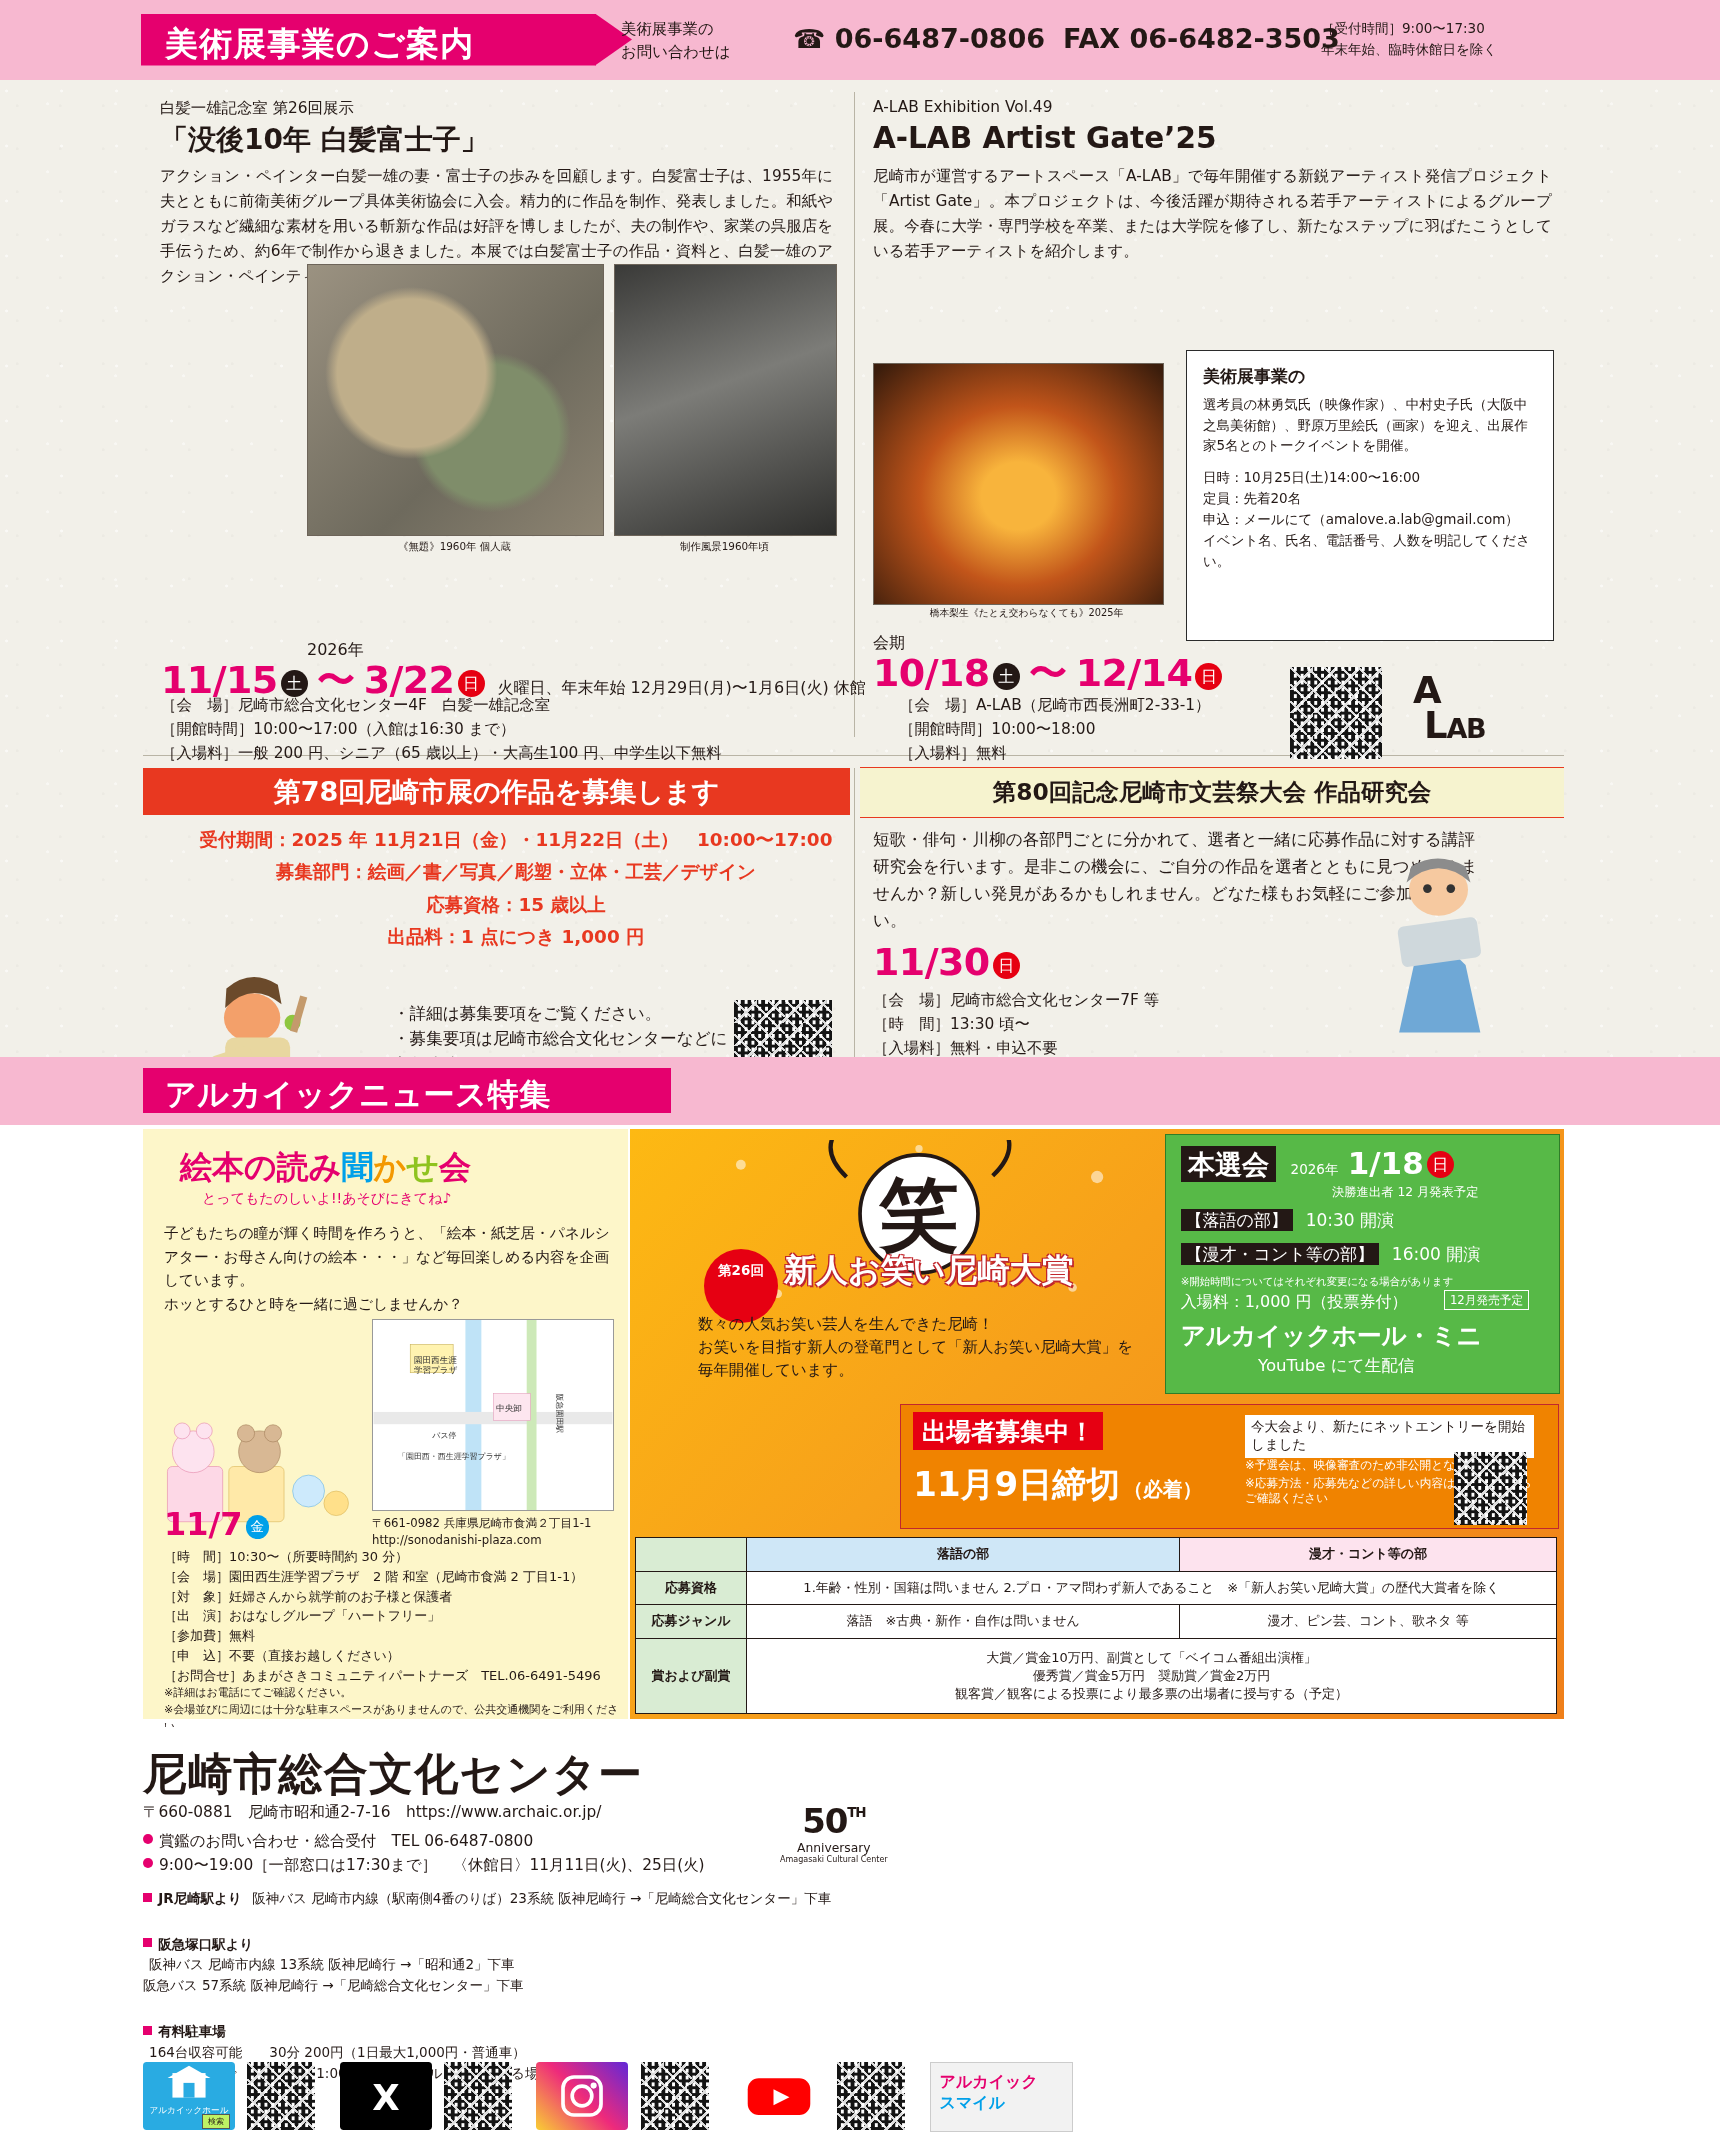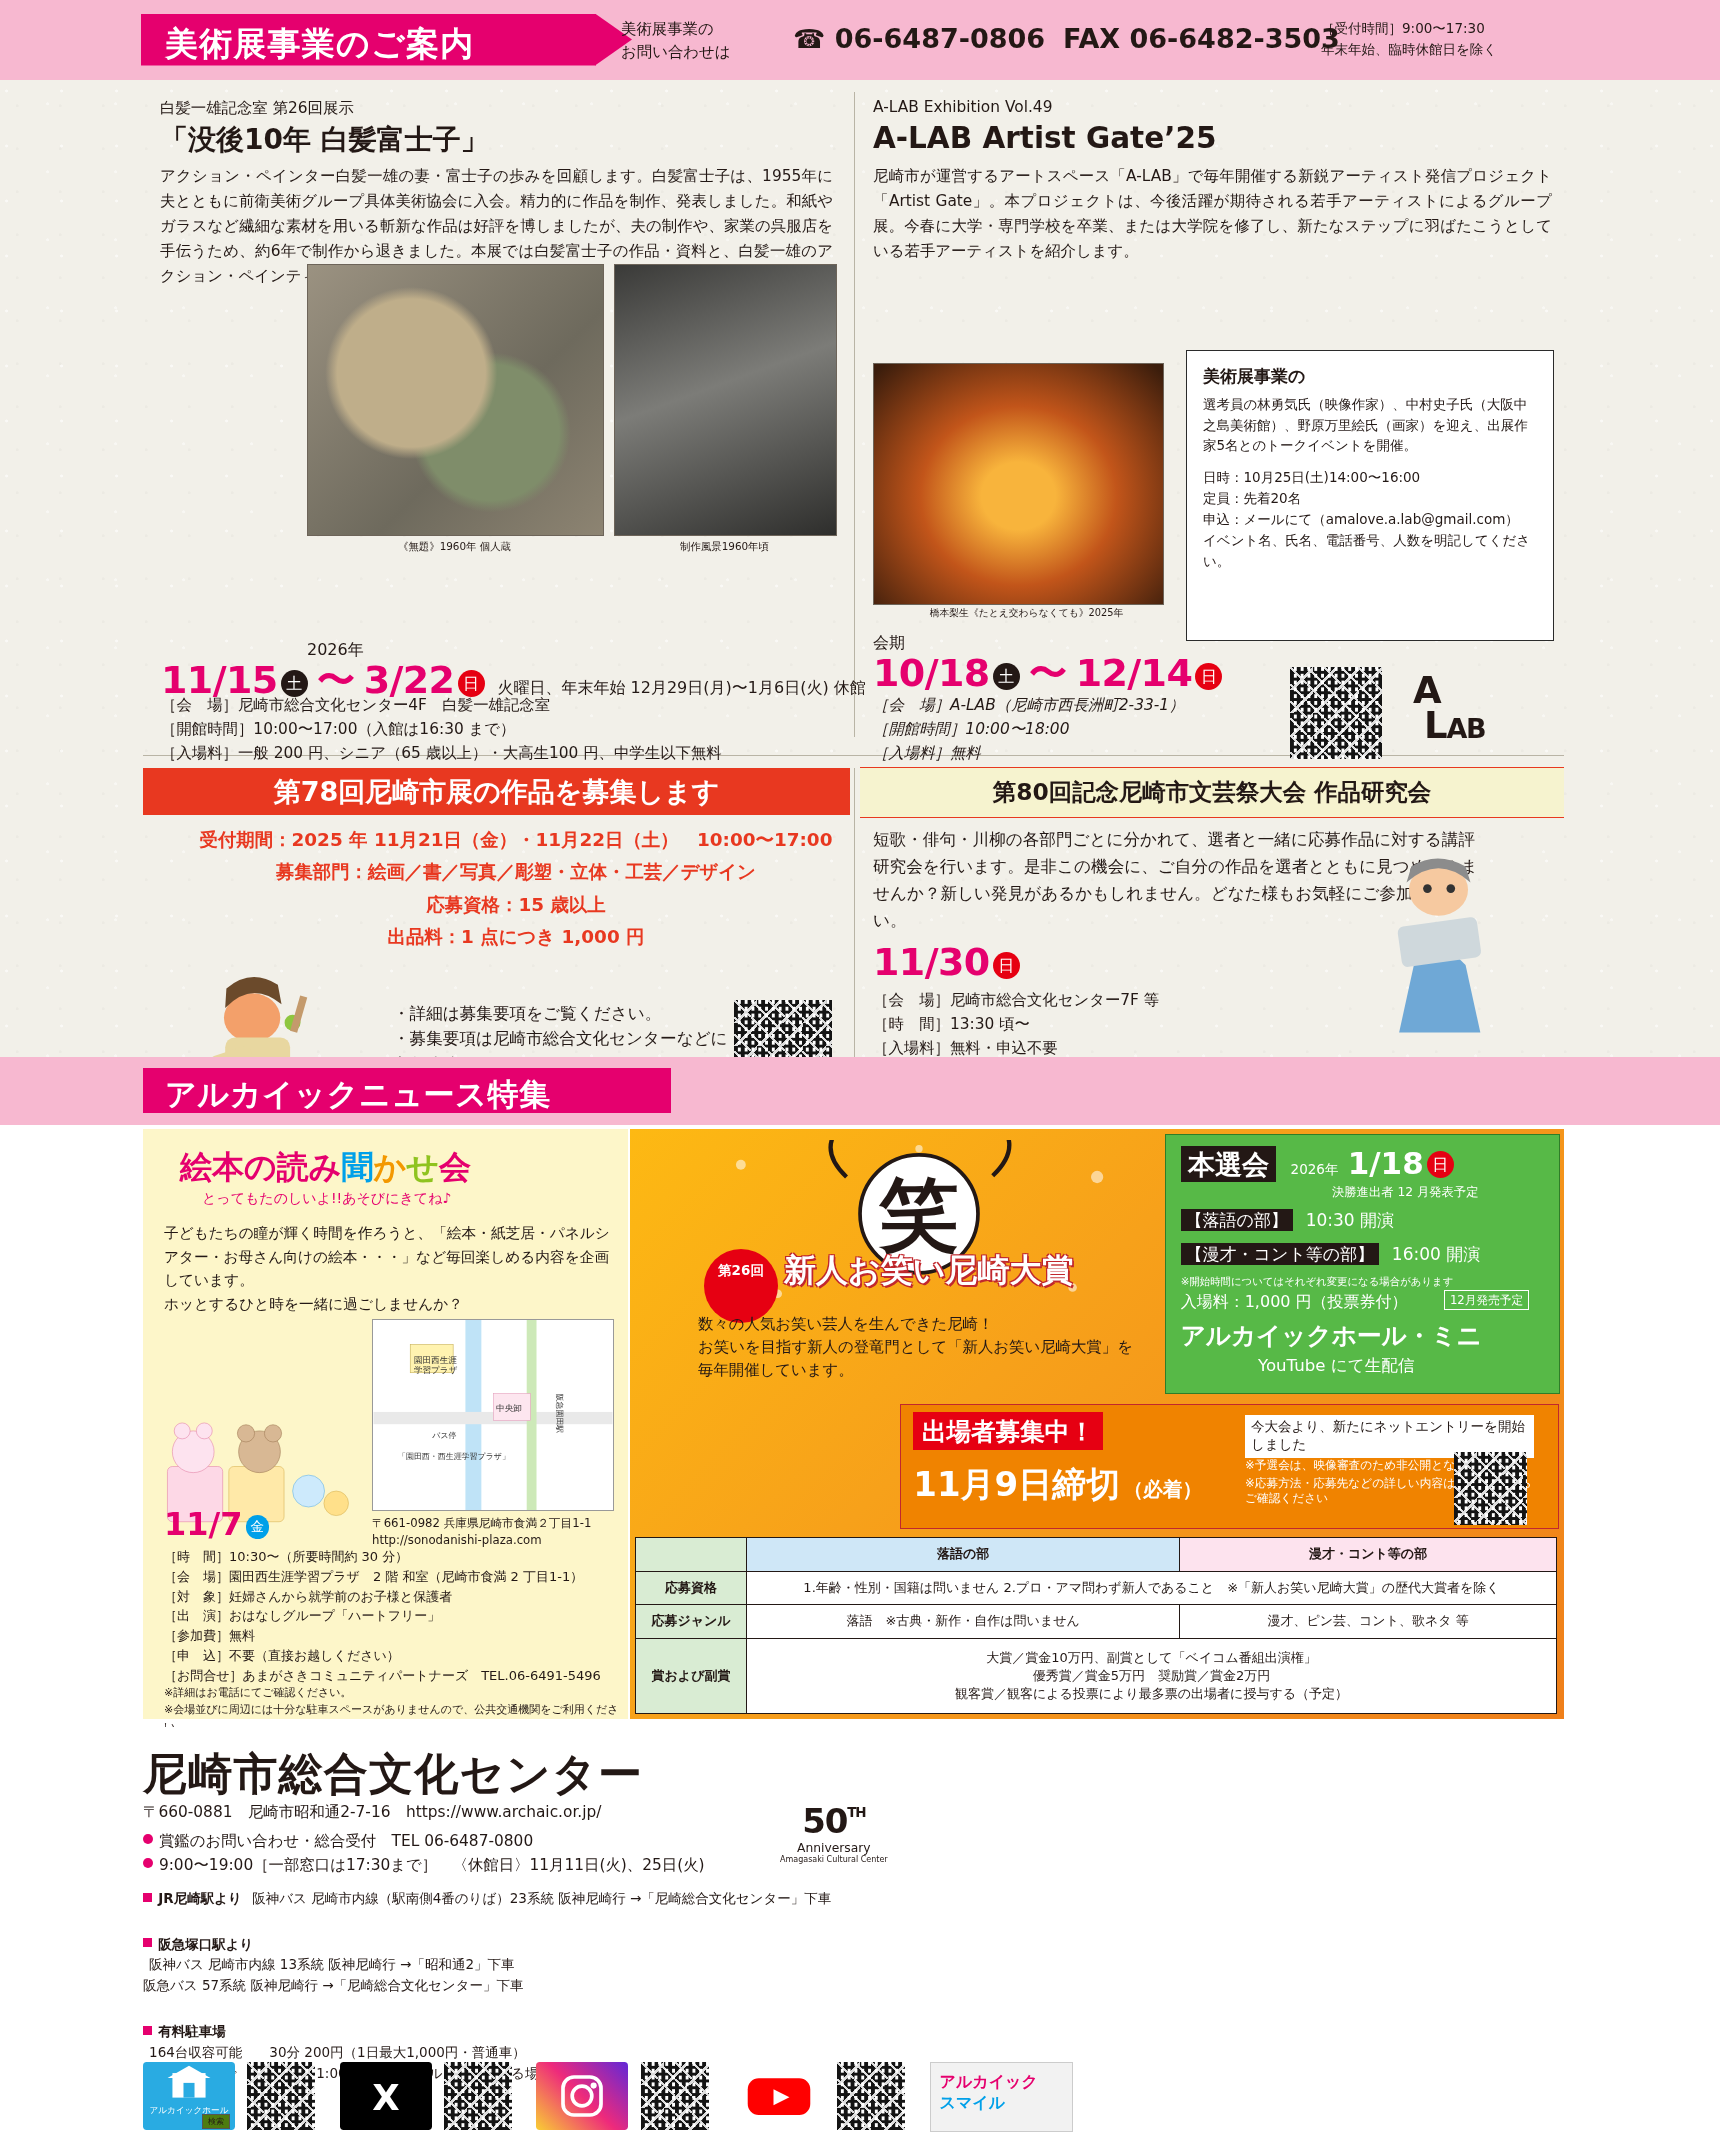--- a/index.html
+++ b/index.html
@@ -226,21 +226,21 @@
     <div class="abs" style="left:873px;top:553px;">
       <span class="date-small">会期</span>
     </div>
     <div class="abs" style="left:873px;top:568px;">
       <span class="date-big">10/18</span>
       <span class="circ">土</span>
       <span class="date-big" style="margin:0 6.1px;">〜</span>
       <span class="date-big">12/14</span>
       <span class="circ circ-red">日</span>
     </div>
-    <div class="abs" style="left:873px;top:614px;width:614px;font-style:italic;">
+    <div class="abs" style="left:899px;top:614px;width:614px;">
       <div class="info-line">［会　場］A-LAB（尼崎市西長洲町2-33-1）</div>
       <div class="info-line">［開館時間］10:00〜18:00</div>
       <div class="info-line">［入場料］無料</div>
       <div class="info-line">［お問合せ］A-LAB　TEL.06-7163-7108</div>
     </div>
     <div class="qr" style="left:1290px;top:587px;width:92px;height:92px;">
         <i></i>
       </div>
     <div class="abs" style="left:1413px;top:593px;font-size:37px;font-weight:bold;letter-spacing:-1.2px;line-height:.95;">
       <div>A</div>
@@ -488,21 +488,21 @@
     </div>
 
     <div class="abs" style="left:143px;top:335px;">
       <div class="abs sns-b bluebox" style="left:0;top:0;">
         <svg width="92" height="43" style="display:block;margin:0 auto;" viewBox="0 0 150 70">
           <rect x="48" y="18" width="54" height="40" fill="#fff"></rect>
           <polygon points="75,6 40,26 110,26" fill="#fff"></polygon>
           <rect x="66" y="34" width="18" height="24" fill="#29abe2"></rect>
         </svg>
         <div style="text-align:center;font-size:8.6px;color:#fff;">アルカイックホール</div>
-        <div style="position:absolute;left:59px;top:52px;background:#4d7c0f;border:0.6px solid #555;font-size:8px;padding:1.2px 4.9px;">検索</div>
+        <div style="position:absolute;left:59px;top:52px;background:#bef264;border:0.6px solid #555;font-size:8px;padding:1.2px 4.9px;">検索</div>
       </div>
       <div class="qr" style="left:104px;top:0;width:68px;height:68px;">
           <i></i>
         </div>
 
       <div class="abs sns-b blackbox" style="left:197px;top:0;">
         <svg width="92" height="68" viewBox="0 0 150 110">
             <text x="75" y="78" font-size="58" font-weight="bold" fill="#fff" text-anchor="middle" font-family="'DejaVu Sans',sans-serif">X</text>
           </svg>
       </div>

